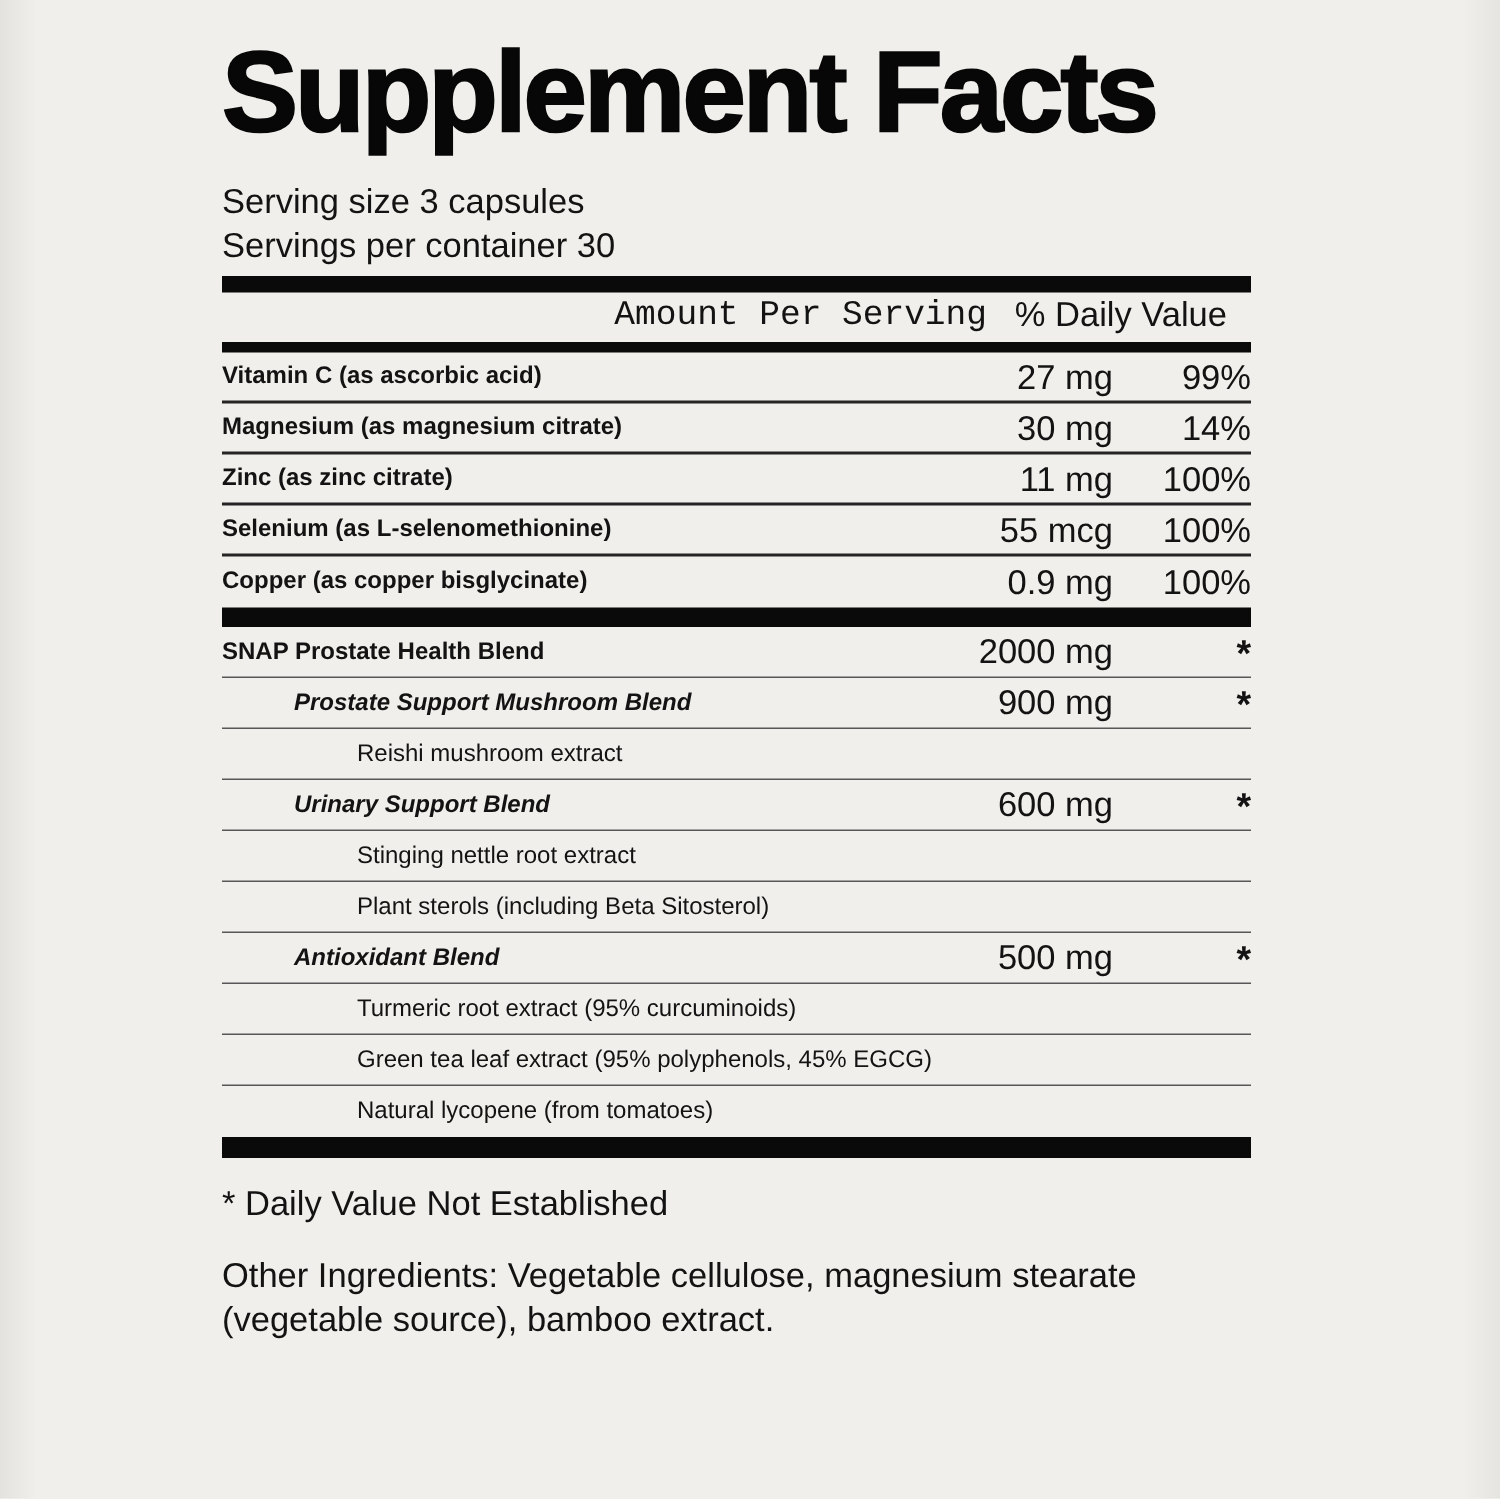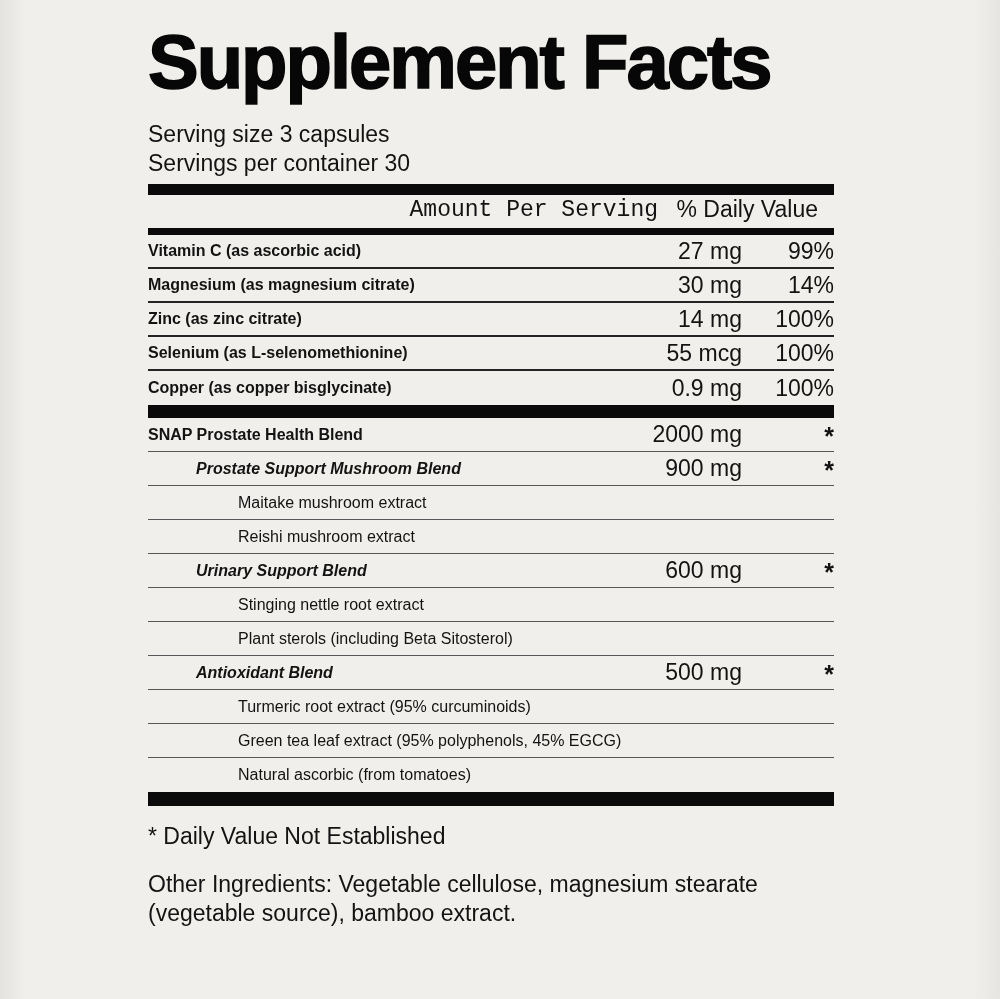--- a/index.html
+++ b/index.html
@@ -81,21 +81,21 @@
         <span class="amt">27 mg</span>
         <span class="dv">99%</span>
       </div>
       <div class="row vit">
         <span class="name b">Magnesium (as magnesium citrate)</span>
         <span class="amt">30 mg</span>
         <span class="dv">14%</span>
       </div>
       <div class="row vit">
         <span class="name b">Zinc (as zinc citrate)</span>
-        <span class="amt">14 mg</span>
+        <span class="amt">11 mg</span>
         <span class="dv">100%</span>
       </div>
       <div class="row vit">
         <span class="name b">Selenium (as L-selenomethionine)</span>
         <span class="amt">55 mcg</span>
         <span class="dv">100%</span>
       </div>
       <div class="row vit last">
         <span class="name b">Copper (as copper bisglycinate)</span>
         <span class="amt">0.9 mg</span>
@@ -110,23 +110,20 @@
         <span class="name b">SNAP Prostate Health Blend</span>
         <span class="amt">2000 mg</span>
         <span class="dv star">*</span>
       </div>
       <div class="row blend">
         <span class="name b ind1">Prostate Support Mushroom Blend</span>
         <span class="amt">900 mg</span>
         <span class="dv star">*</span>
       </div>
       <div class="row blend">
-        <span class="name ind2">Maitake mushroom extract</span>
-      </div>
-      <div class="row blend">
         <span class="name ind2">Reishi mushroom extract</span>
       </div>
       <div class="row blend">
         <span class="name b ind1">Urinary Support Blend</span>
         <span class="amt">600 mg</span>
         <span class="dv star">*</span>
       </div>
       <div class="row blend">
         <span class="name ind2">Stinging nettle root extract</span>
       </div>
@@ -138,21 +135,21 @@
         <span class="amt">500 mg</span>
         <span class="dv star">*</span>
       </div>
       <div class="row blend">
         <span class="name ind2">Turmeric root extract (95% curcuminoids)</span>
       </div>
       <div class="row blend">
         <span class="name ind2">Green tea leaf extract (95% polyphenols, 45% EGCG)</span>
       </div>
       <div class="row blend last">
-        <span class="name ind2">Natural ascorbic (from tomatoes)</span>
+        <span class="name ind2">Natural lycopene (from tomatoes)</span>
       </div>
     </div>
 
   <div class="bar bar-bottom"></div>
 
   <div class="footnote">* Daily Value Not Established</div>
 
   <div class="other">Other Ingredients: Vegetable cellulose, magnesium stearate (vegetable source), bamboo extract.</div>
 
 </div>

